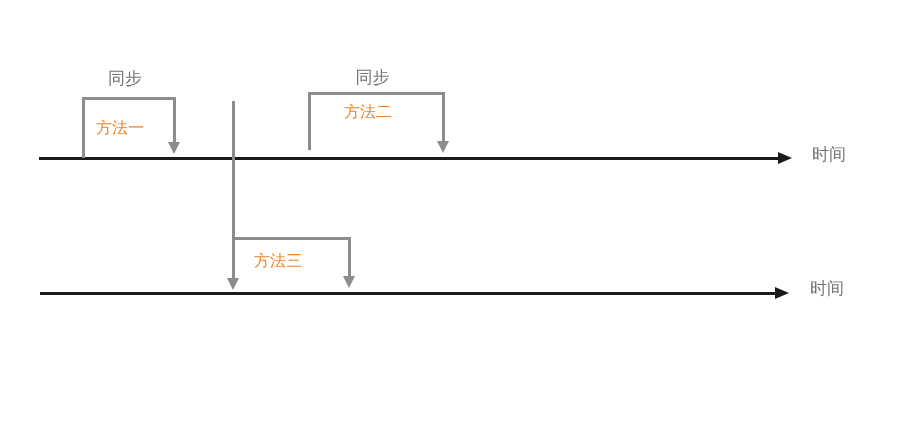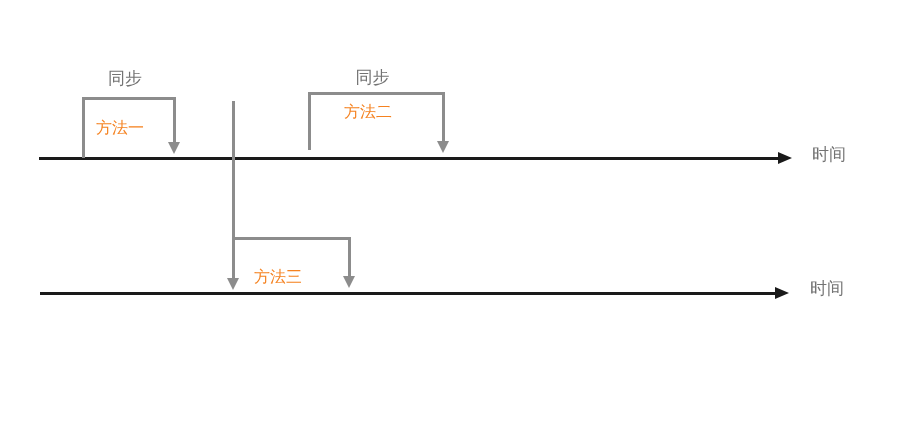--- a/index.html
+++ b/index.html
@@ -43,19 +43,19 @@
   <div class="gline-v" style="left:442px;top:92px;height:50px;"></div>
   <div class="arrow-down-gray" style="left:437px;top:141px;"></div>
   <div class="method" style="left:344px;top:103px;">方法二</div>
 
   <div class="gline-v" style="left:232px;top:101px;height:177px;"></div>
   <div class="arrow-down-gray" style="left:227px;top:278px;"></div>
 
   <div class="gline-h" style="left:233px;top:237px;width:118px;"></div>
   <div class="gline-v" style="left:348px;top:237px;height:39px;"></div>
   <div class="arrow-down-gray" style="left:343px;top:276px;"></div>
-  <div class="method" style="left:254px;top:268px;">方法三</div>
+  <div class="method" style="left:254px;top:252px;">方法三</div>
 
   <div class="hline" style="left:40px;top:292px;width:735px;"></div>
   <div class="arrow-right" style="left:775px;top:287px;"></div>
   <div class="lbl" style="left:810px;top:281px;">时间</div>
 
 </div>
 
 </body></html>

